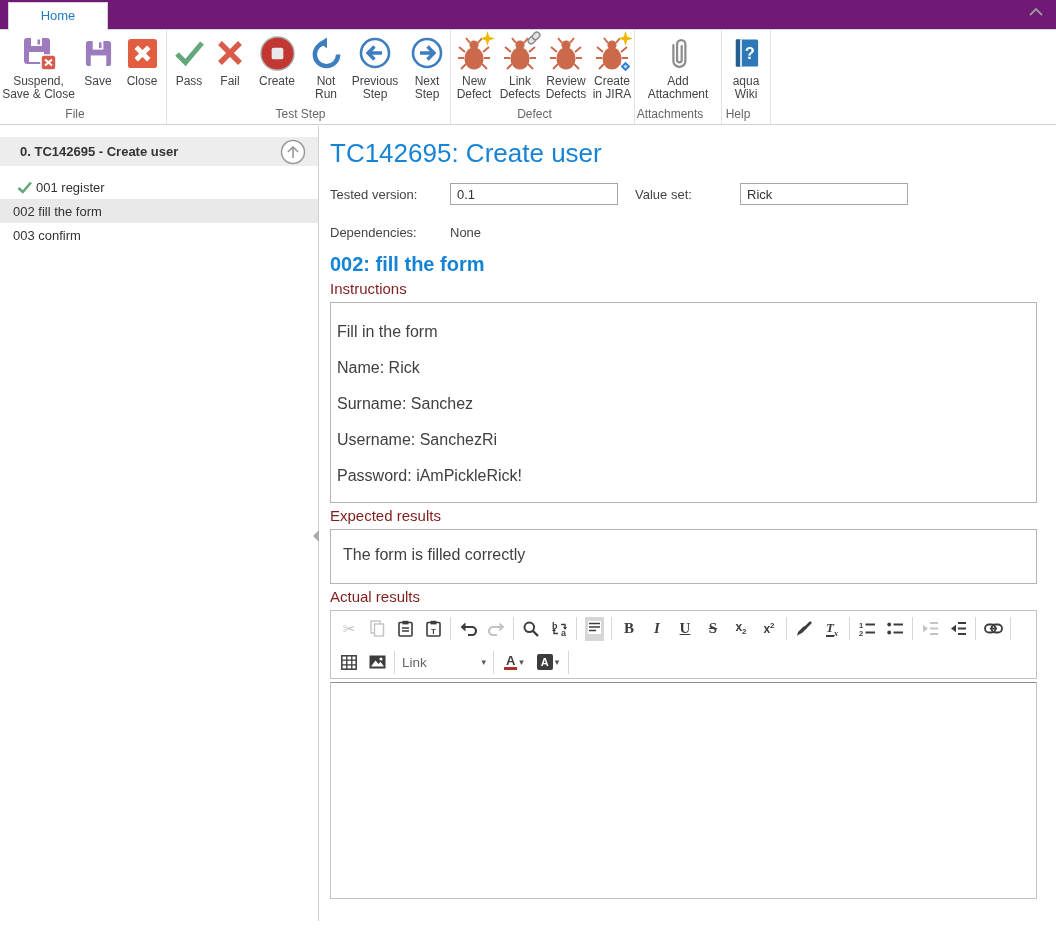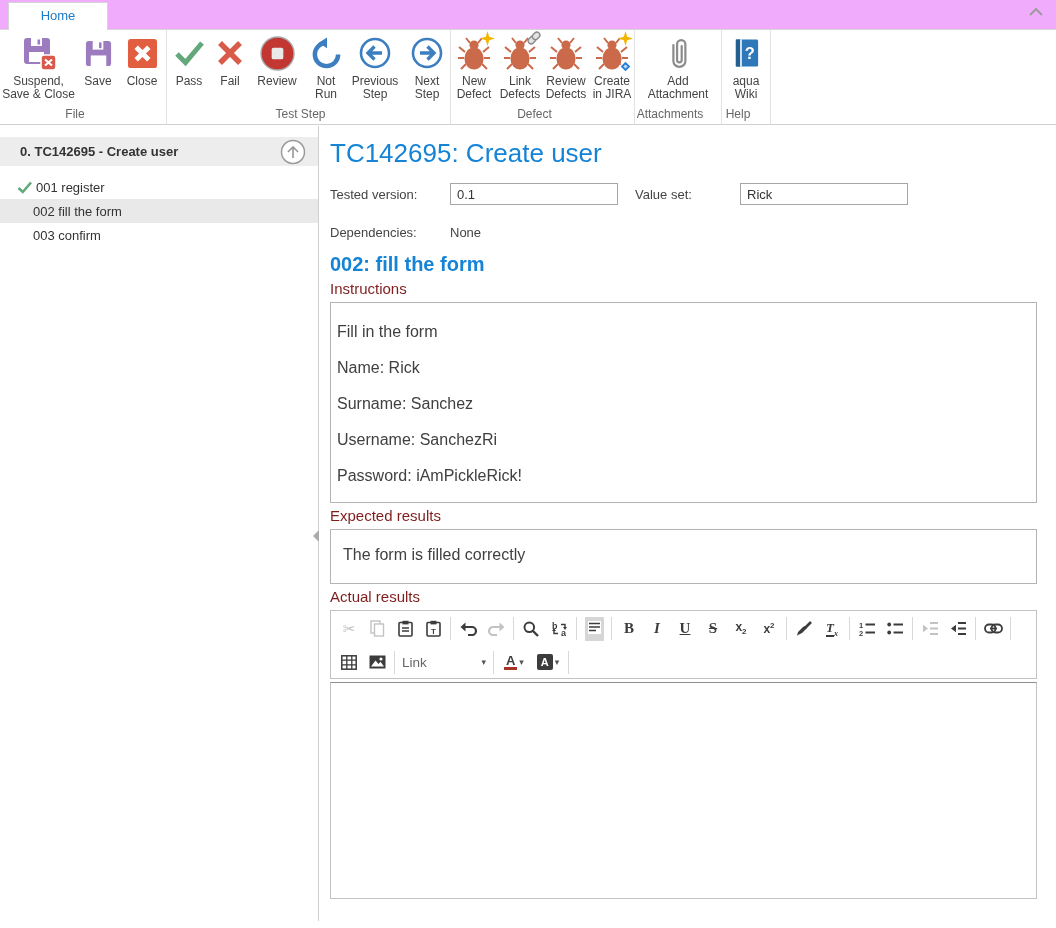--- a/index.html
+++ b/index.html
@@ -1,20 +1,20 @@
 <!DOCTYPE html>
 <html><head>
 <meta charset="utf-8">
 <style>
   * { box-sizing: border-box; margin: 0; padding: 0; }
   html,body { width:1056px; height:928px; background:#fff; font-family:"Liberation Sans",sans-serif; overflow:hidden; }
   body { position:relative; }
 
   
-  .tabrow { position:relative; height:29px; background:#f0abfc; }
+  .tabrow { position:relative; height:29px; background:#701a75; }
   .home-tab { position:absolute; left:8px; top:2px; width:100px; height:28px; background:#fff;
               border:1px solid #d5d5d5; border-bottom:none; z-index:2;
               font-size:13px; color:#1e7bc4; text-align:center; line-height:26px; }
   .collapse-btn { position:absolute; right:13px; top:7px; width:14px; height:9px; cursor:pointer; }
   .ribbon-body { position:absolute; top:29px; left:0; width:1056px; height:96px; background:#fff;
                  border-top:1px solid #d5d5d5; border-bottom:1px solid #d0d0d0; display:flex; }
   .rgroup { position:relative; border-right:1px solid #e2e2e2; height:100%; flex:none; }
   .rbuttons { display:flex; align-items:flex-start; padding-top:2px; height:74px; }
   .rbtn { display:flex; flex-direction:column; align-items:center; text-align:center;
           font-size:12px; color:#444; padding-top:2px; cursor:pointer; flex:none; }
@@ -22,21 +22,21 @@
   .rbtn .lbl { line-height:13px; margin-top:3px; }
   .rglabel { position:absolute; bottom:3px; left:0; right:16px; text-align:center; font-size:12px; color:#666; }
   .badge { position:absolute; }
 
   
   .sidebar { position:absolute; top:126px; left:0; width:319px; height:795px; border-right:1px solid #cfcfcf; background:#fff; }
   .sb-header { margin-top:11px; height:29px; background:#ededed; display:flex; align-items:center;
                padding:0 12px 0 20px; font-size:13px; font-weight:bold; color:#333; }
   .sb-header .spacer { flex:1; }
   .sb-steps { margin-top:9px; }
-  .sb-step { height:24px; display:flex; align-items:center; padding-left:33px; font-size:13px; color:#333; cursor:pointer; }
+  .sb-step { height:24px; display:flex; align-items:center; padding-left:13px; font-size:13px; color:#333; cursor:pointer; }
   .sb-step.selected { background:#e9e9e9; }
   .sb-step .step-check { margin-left:-1px; margin-right:3px; }
   .split-handle { position:absolute; left:313px; top:530px; width:0; height:0;
                   border-top:6px solid transparent; border-bottom:6px solid transparent;
                   border-right:6px solid #ababab; cursor:pointer; }
 
   
   .main { position:absolute; left:330px; top:132px; width:707px; }
   .page-title { font-size:26px; font-weight:normal; color:#1583d6; margin-top:6px; }
   .field-row { display:flex; align-items:center; margin-top:14px; font-size:13px; color:#444; height:22px; }
@@ -151,21 +151,21 @@
         </span>
         <span class="lbl">Fail</span>
       </div>
       <div class="rbtn" style="width:56px">
         <span class="icon">
           <svg width="35" height="35" viewBox="0 0 36 36">
             <circle cx="18" cy="18" r="17" fill="#c23732" stroke="#a8a8a8" stroke-width="1.4"></circle>
             <rect x="12" y="12" width="12" height="12" rx="2" fill="#e9e9e9"></rect>
           </svg>
         </span>
-        <span class="lbl">Review</span>
+        <span class="lbl">Create</span>
       </div>
       <div class="rbtn" style="width:42px">
         <span class="icon">
           <svg width="33" height="33" viewBox="0 0 34 34">
             <path d="M17 6 a12 12 0 1 0 12 12" fill="none" stroke="#3d7ec1" stroke-width="4.6"></path>
             <polygon points="17.5,0.5 17.5,11.5 9,6" fill="#3d7ec1"></polygon>
           </svg>
         </span>
         <span class="lbl">Not Run</span>
       </div>

